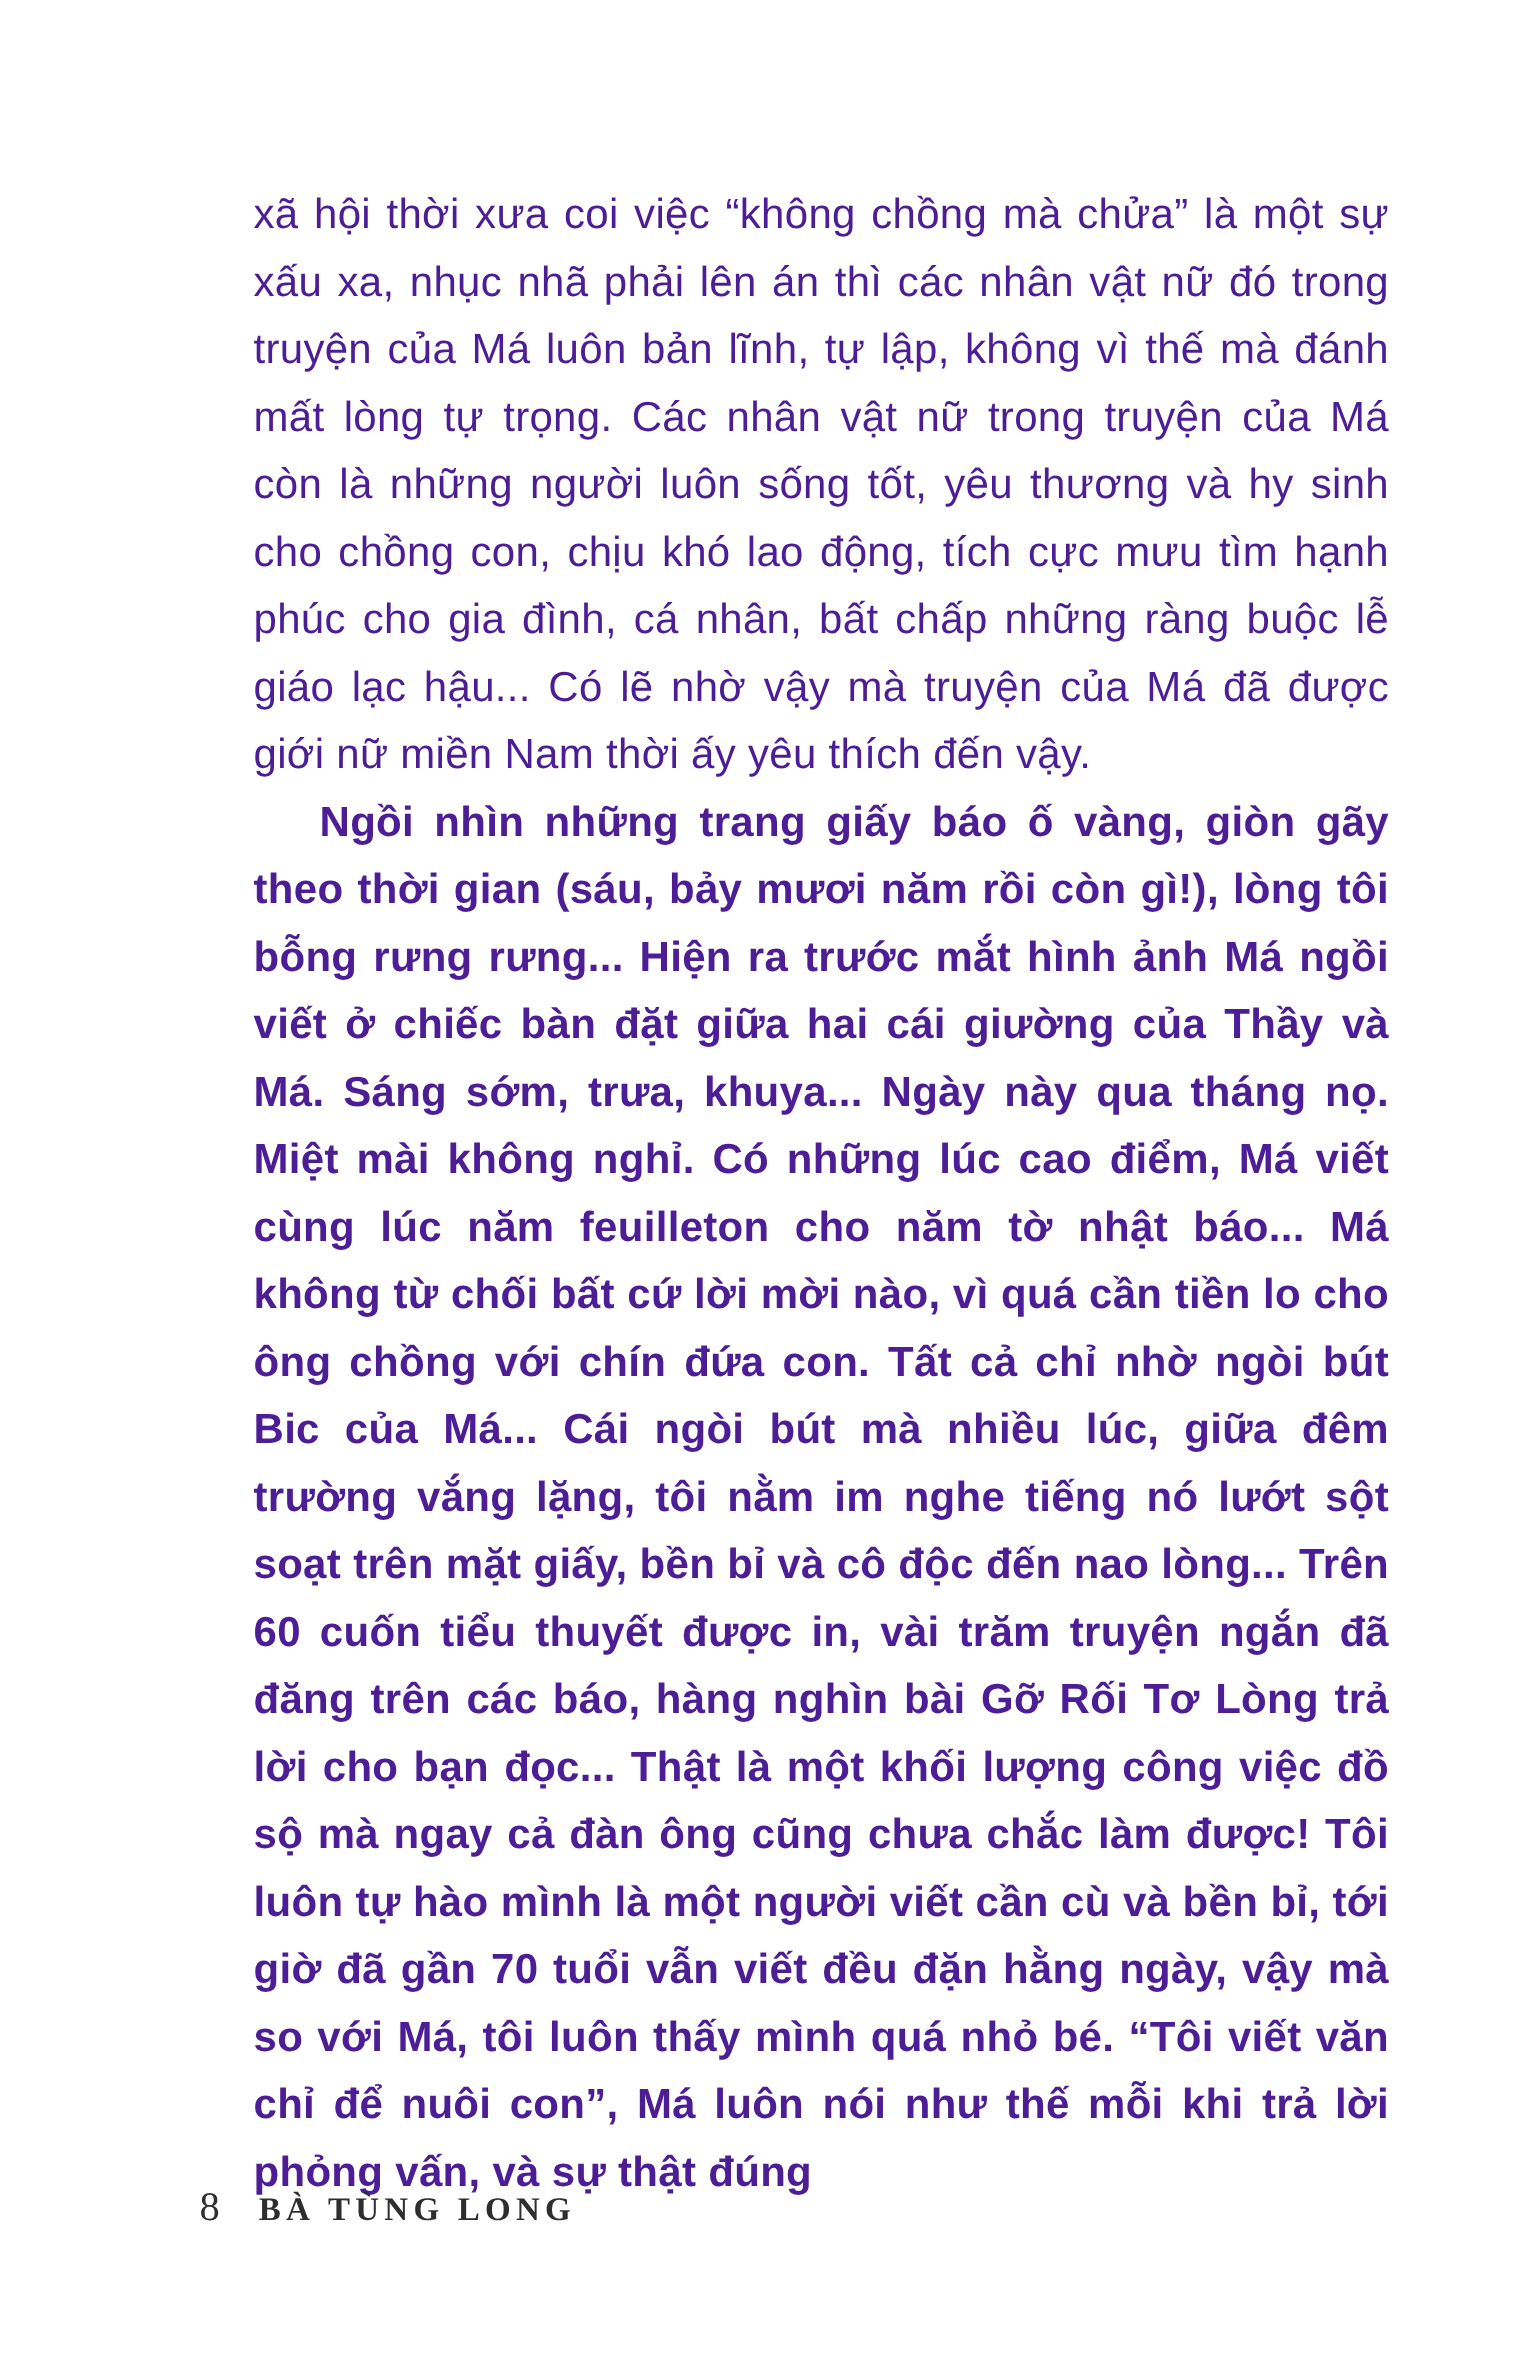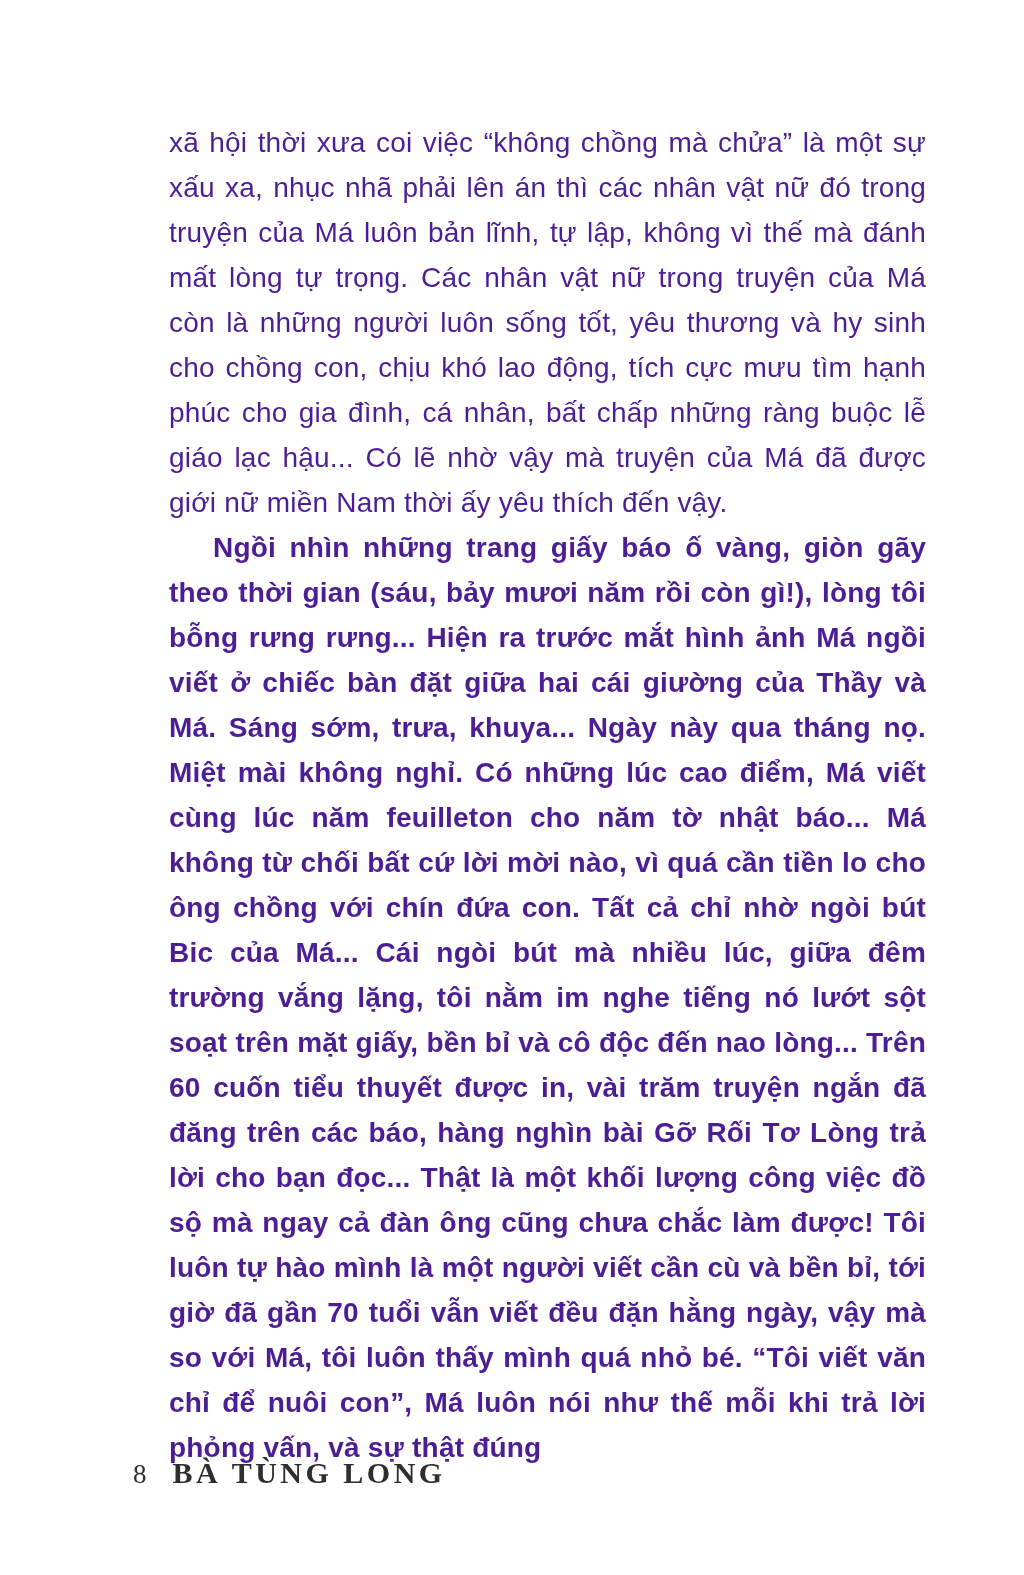--- a/index.html
+++ b/index.html
@@ -44,21 +44,21 @@
     display: flex;
     align-items: baseline;
     color: #2e2e2e;
     font-family: "Liberation Serif", "DejaVu Serif", serif;
   }
   .page-num {
     font-size: 27px;
   }
   .running-title {
     margin-left: 26px;
-    font-size: 30px;
+    font-size: 22px;
     letter-spacing: 3.5px;
     font-weight: 600;
   }
 </style>
 </head>
 <body>
 
 <div class="page">
 
   <div class="text-block">

